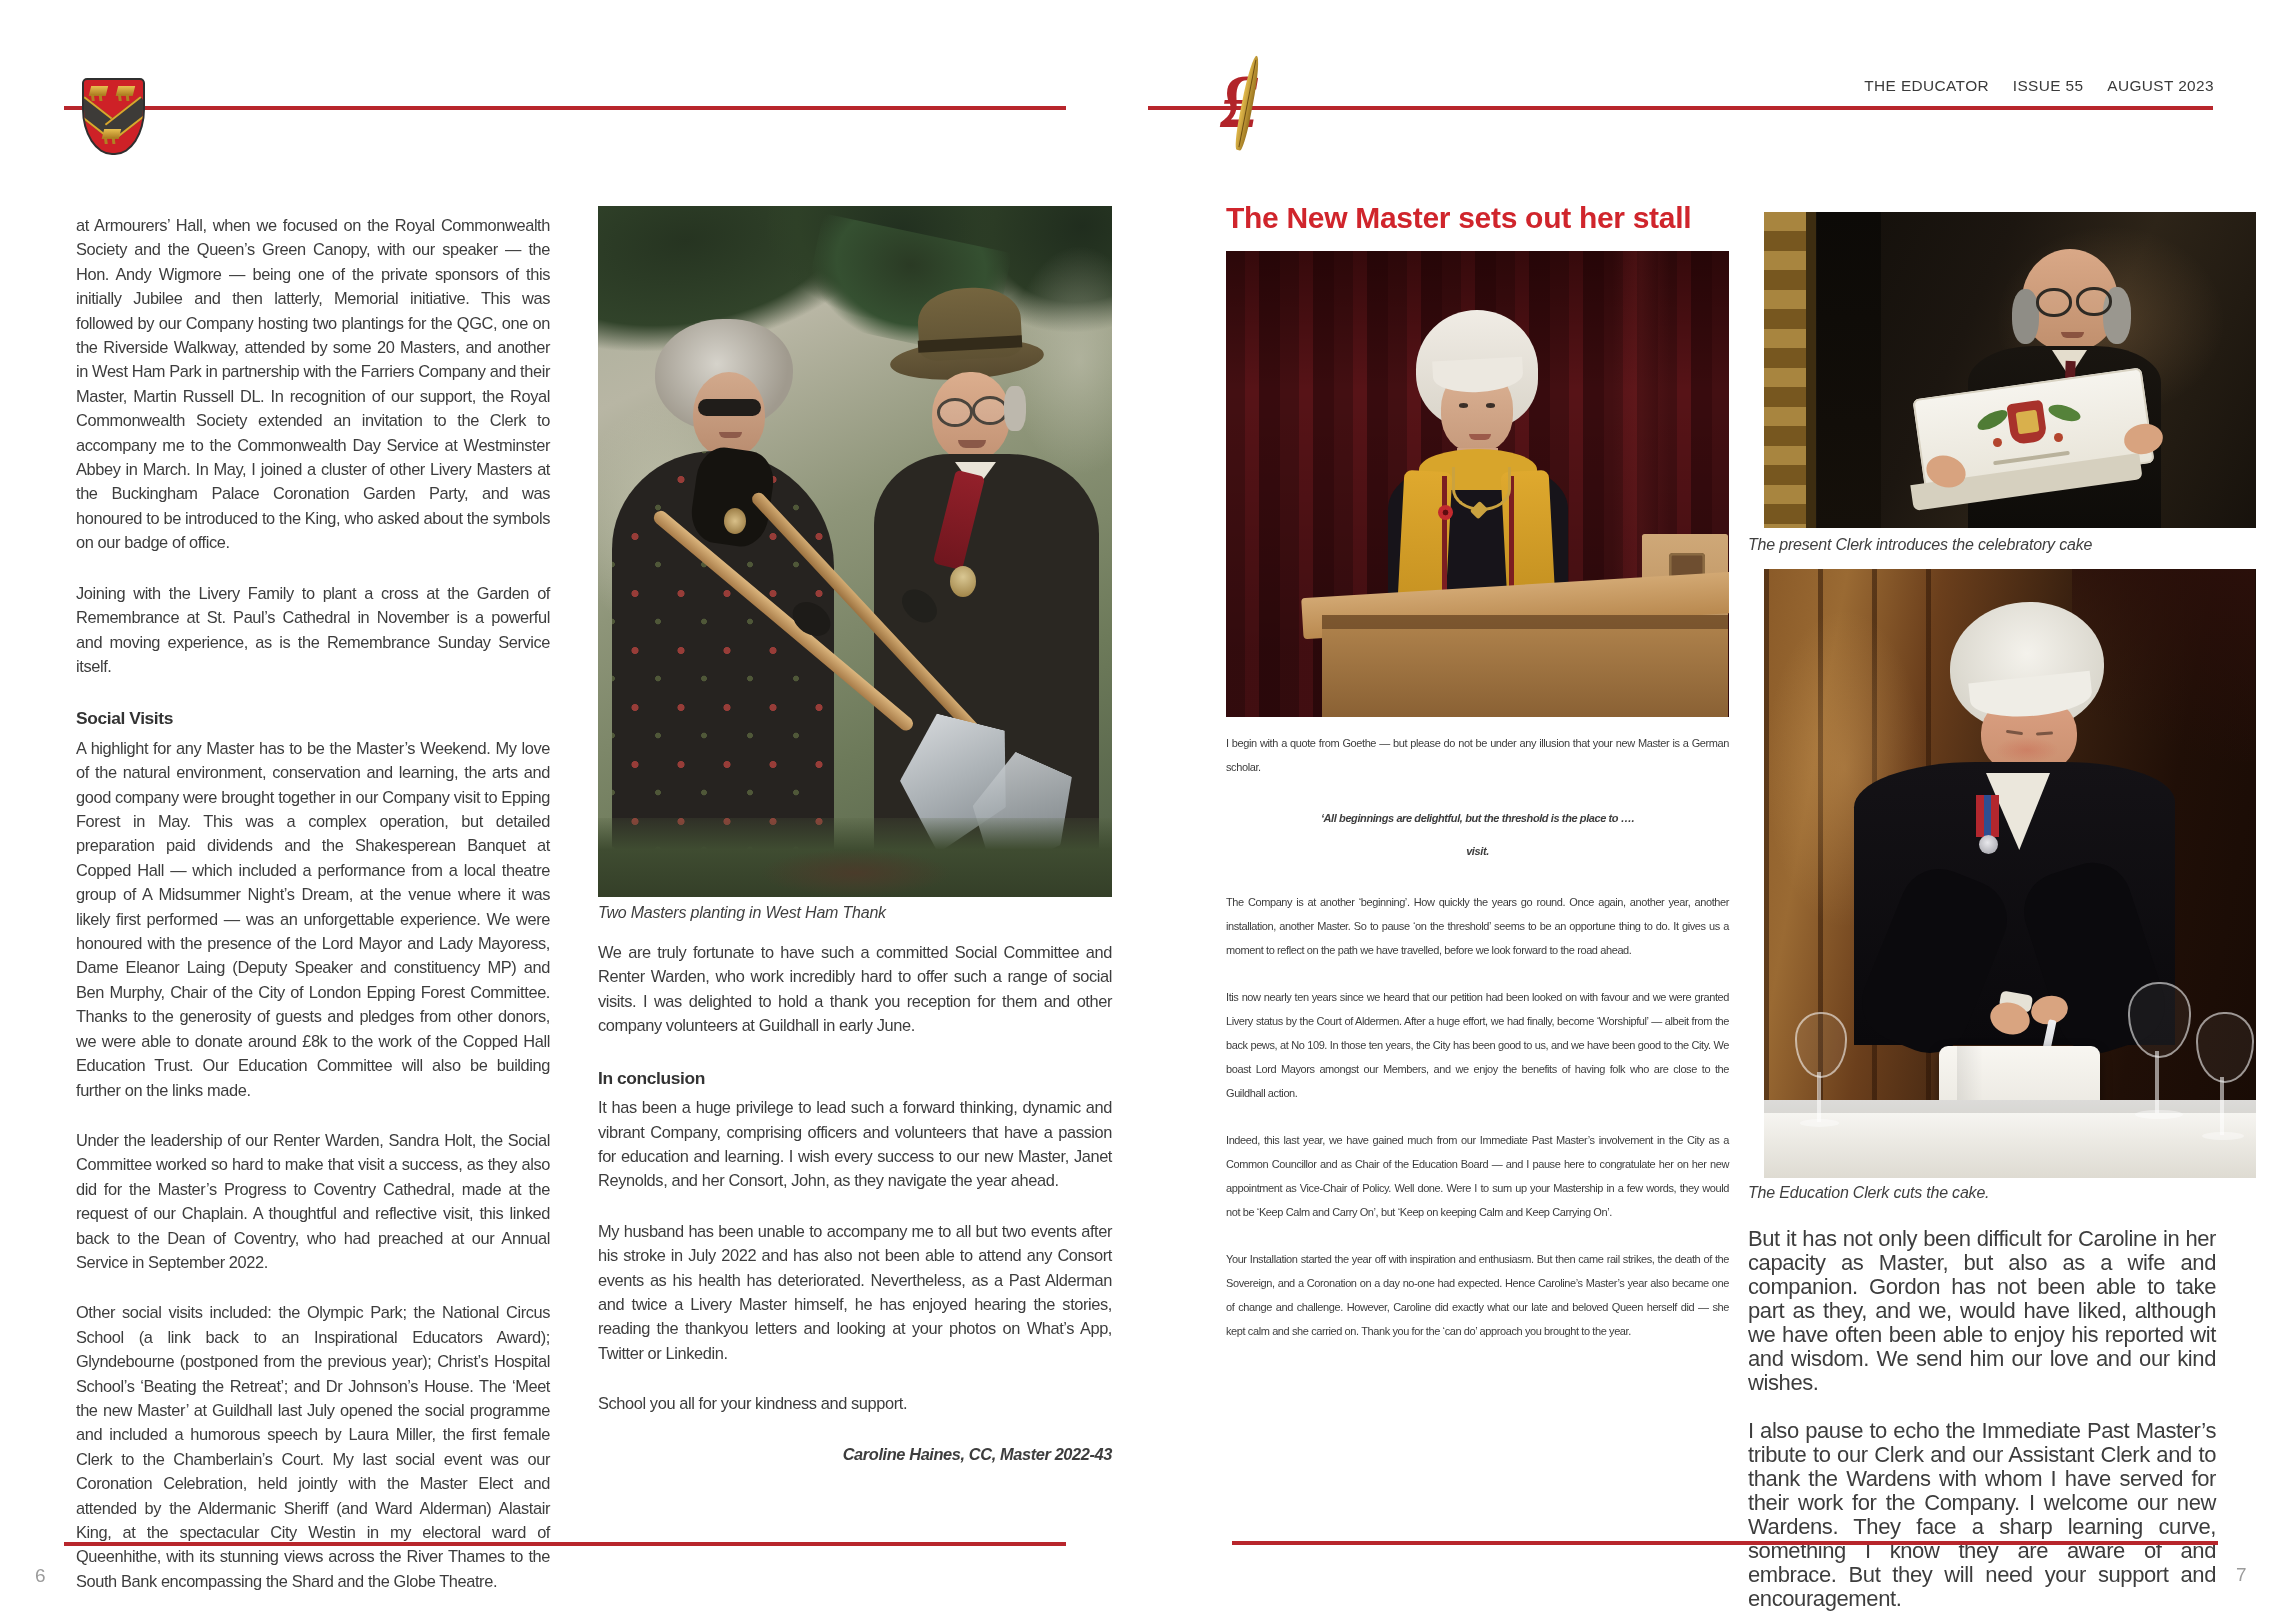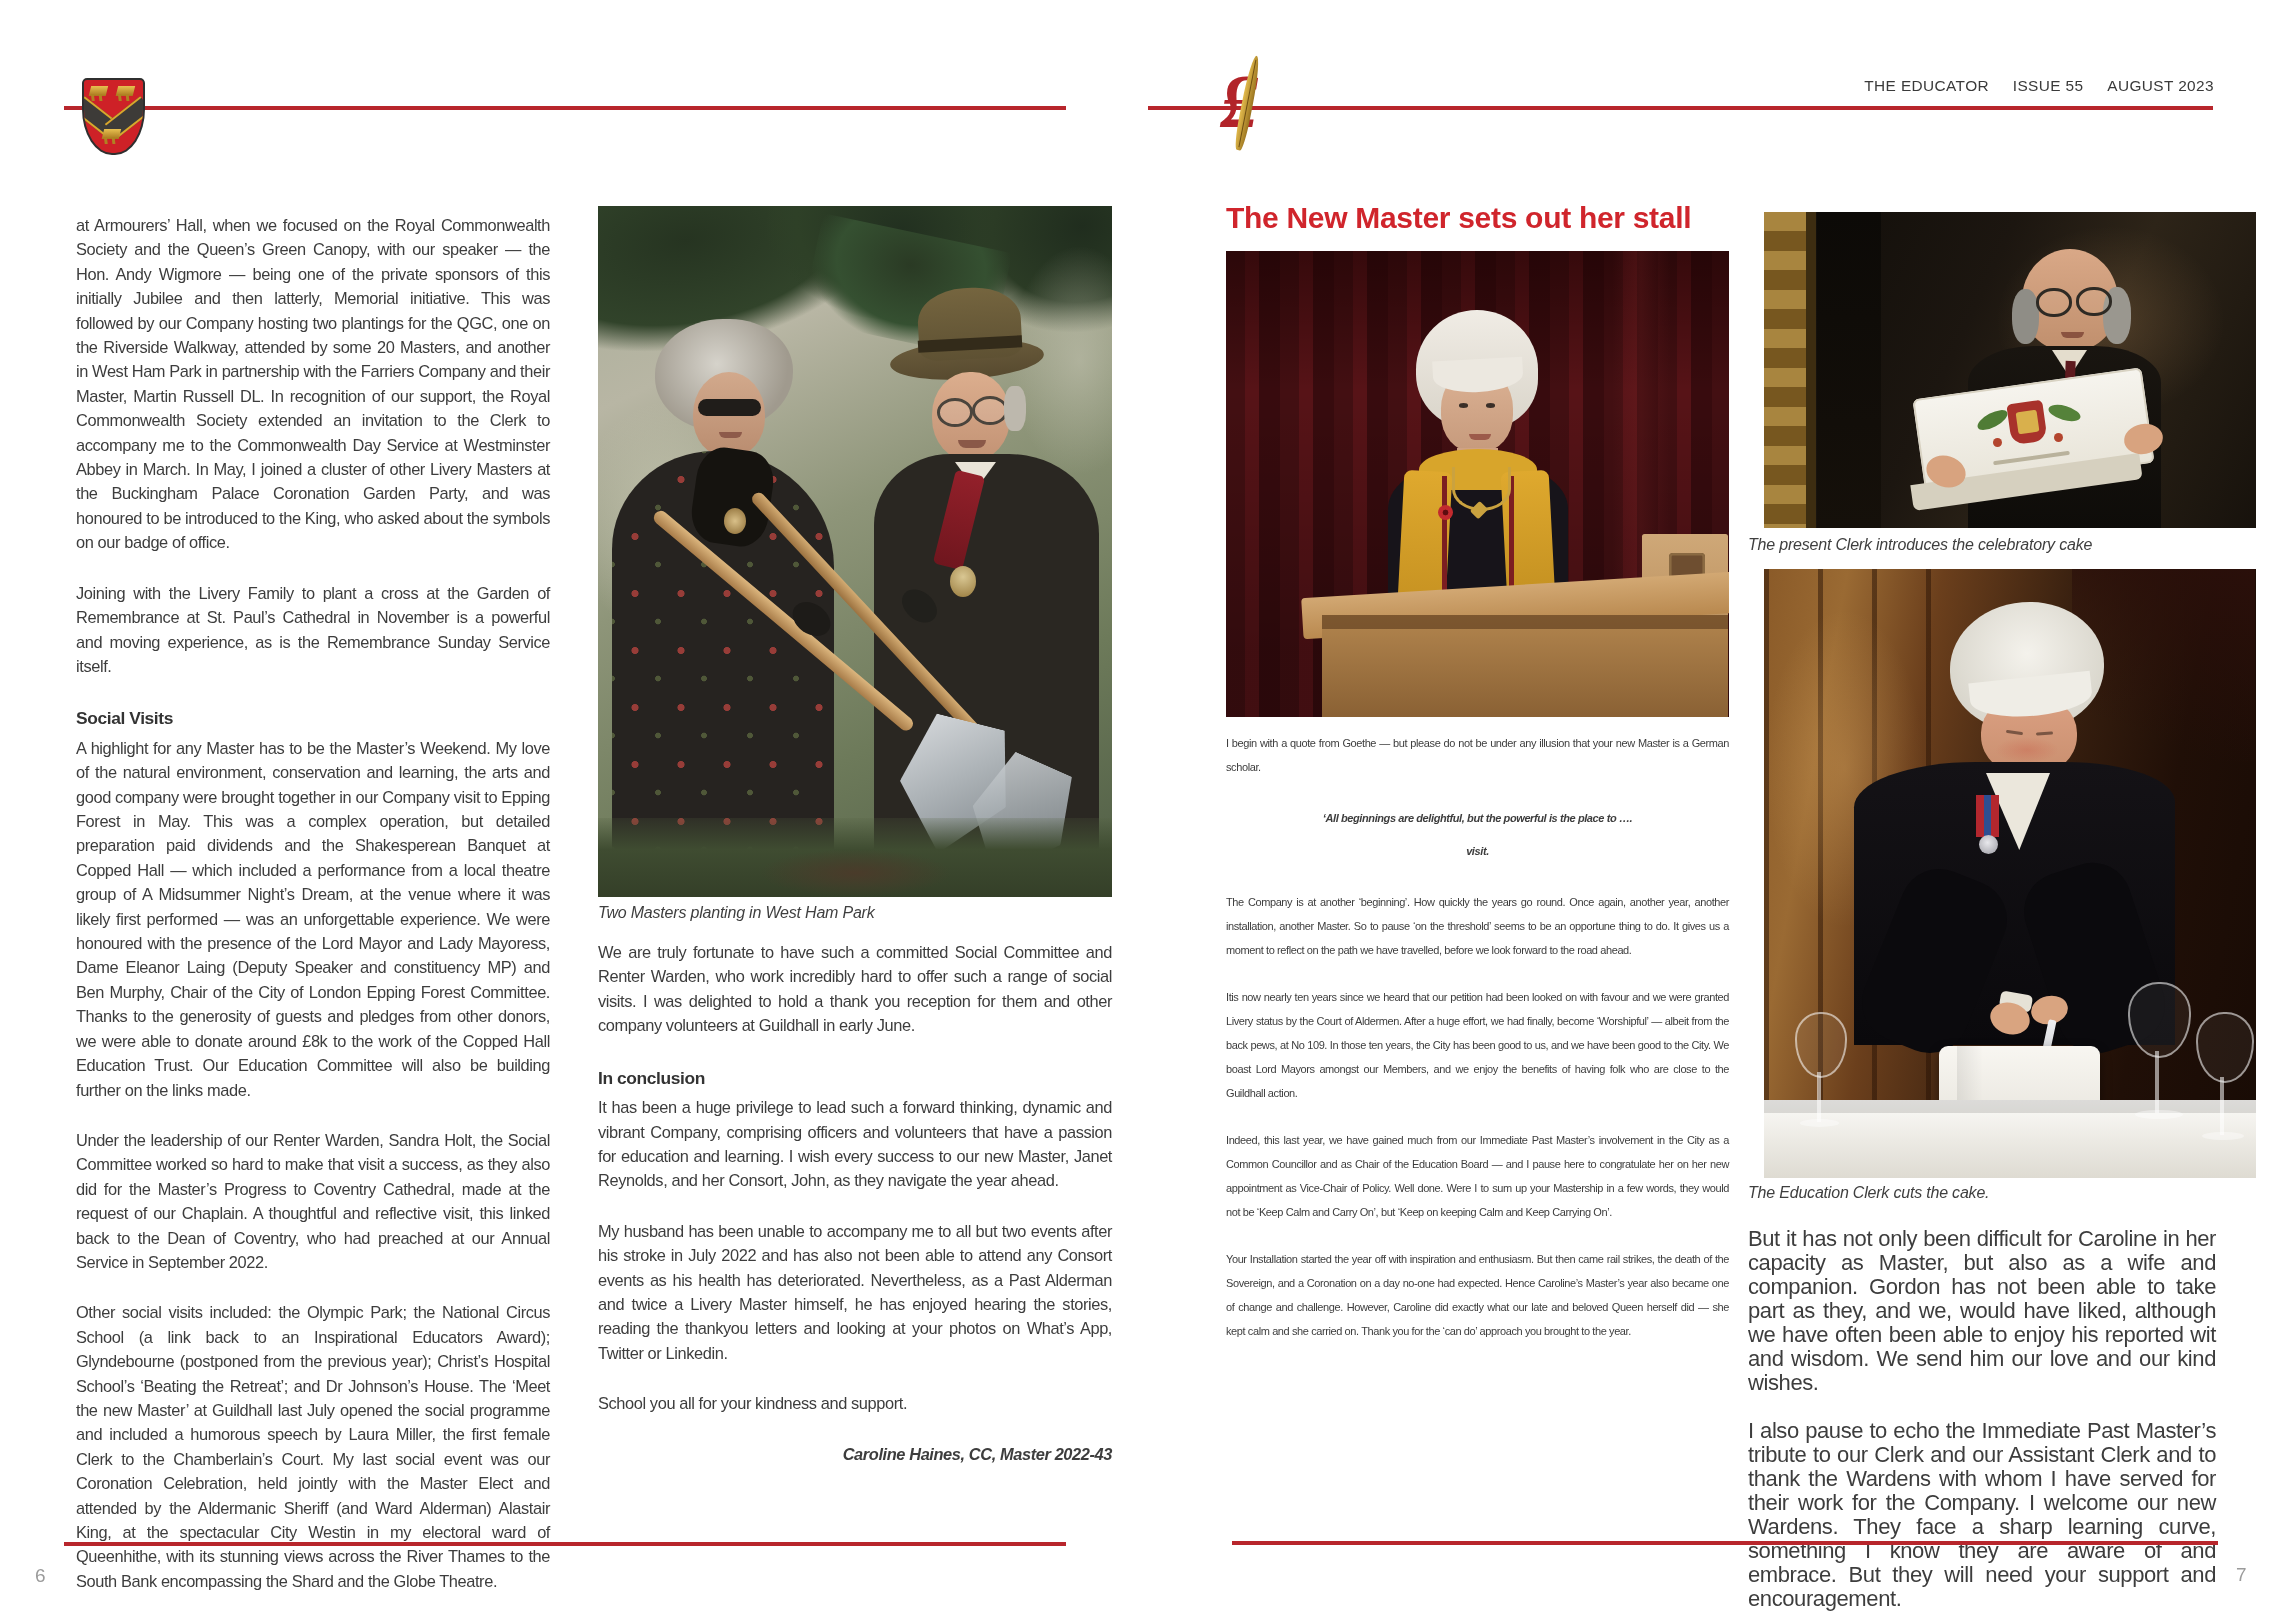--- a/index.html
+++ b/index.html
@@ -107,21 +107,21 @@
       <i style="left:62px;top:302px;width:334px;height:14px;background:linear-gradient(#dcb67e,#a87c49);border-radius:7px;transform:rotate(40deg);transform-origin:0 0;"></i>
       <i style="left:161px;top:284px;width:360px;height:13px;background:linear-gradient(#d3ab72,#9c7240);border-radius:6.4px;transform:rotate(47deg);transform-origin:0 0;"></i>
       <i style="left:193px;top:398px;width:41px;height:30px;background:#1d1b18;border-radius:50%;transform:rotate(35deg);"></i>
       <i style="left:302px;top:386px;width:39px;height:28px;background:#21201c;border-radius:50%;transform:rotate(40deg);"></i>
       <i style="left:302px;top:514px;width:109px;height:135px;background:linear-gradient(140deg,#d7dadd 0%,#aeb4b8 45%,#7d8489 100%);clip-path:polygon(18% 0,82% 0,100% 55%,50% 100%,0 55%);transform:rotate(14deg);"></i>
       <i style="left:373px;top:553px;width:96px;height:122px;background:linear-gradient(140deg,#cfd3d6 0%,#a3aaae 45%,#747b80 100%);clip-path:polygon(18% 0,82% 0,100% 55%,50% 100%,0 55%);transform:rotate(24deg);opacity:.9;"></i>
       <i style="left:0;top:612px;width:514px;height:79px;background:linear-gradient(rgba(85,98,66,.2),#3f4c31 40%,#343f28);"></i>
       <i style="left:161px;top:643px;width:193px;height:48px;background:radial-gradient(ellipse,#4a3b2a,transparent 70%);"></i>
     </div>
 
-    <div class="caption" style="left:598px;top:904px;width:514px;">Two Masters planting in West Ham Park</div>
+    <div class="caption" style="left:598px;top:904px;width:514px;">Two Masters planting in West Ham Thank</div>
 
     <div class="col" style="left:598px;top:940px;width:514px;">
       <p>We are truly fortunate to have such a committed Social Committee and Renter Warden, who work incredibly hard to offer such a range of social visits. I was delighted to hold a thank you reception for them and other company volunteers at Guildhall in early June.</p>
       <h3>In conclusion</h3>
       <p>It has been a huge privilege to lead such a forward thinking, dynamic and vibrant Company, comprising officers and volunteers that have a passion for education and learning. I wish every success to our new Master, Janet Reynolds, and her Consort, John, as they navigate the year ahead.</p>
       <p>My husband has been unable to accompany me to all but two events after his stroke in July 2022 and has also not been able to attend any Consort events as his health has deteriorated. Nevertheless, as a Past Alderman and twice a Livery Master himself, he has enjoyed hearing the stories, reading the thankyou letters and looking at your photos on What’s App, Twitter or Linkedin.</p>
       <p>School you all for your kindness and support.</p>
       <p class="sig">Caroline Haines, CC, Master 2022-43</p>
     </div>
 
@@ -155,21 +155,21 @@
       <i style="left:416px;top:283px;width:86px;height:109px;background:linear-gradient(#cfa878,#b98f5c);border-radius:2.6px;"></i>
       <i style="left:443px;top:302px;width:36px;height:49px;background:#6e4e30;border-radius:3.9px 3.9px 18px 18px;box-shadow:inset 0 0 0 2.6px #8a6a42;"></i>
       <i style="left:76px;top:334px;width:432px;height:41px;background:linear-gradient(#d2a873,#b9894f);transform:rotate(-3.5deg);border-radius:3.9px;"></i>
       <i style="left:96px;top:364px;width:406px;height:102px;background:linear-gradient(#b2854e,#8a6134);"></i>
       <i style="left:96px;top:364px;width:406px;height:14px;background:rgba(60,30,10,.45);"></i>
     </div>
 
     <div class="col" style="left:1226px;top:731px;width:503px;font-size:11px;line-height:24px;">
       <p style="margin-bottom:23px;">I begin with a quote from Goethe — but please do not be under any illusion that your new Master is a German scholar.</p>
       <div class="quote">
-        <div>‘All beginnings are delightful, but the powerful is the place to ….</div>
+        <div>‘All beginnings are delightful, but the threshold is the place to ….</div>
         <div>visit.</div>
       </div>
       <p style="margin-bottom:23px;margin-top:12px;">The Company is at another ‘beginning’. How quickly the years go round. Once again, another year, another installation, another Master. So to pause ‘on the threshold’ seems to be an opportune thing to do. It gives us a moment to reflect on the path we have travelled, before we look forward to the road ahead.</p>
       <p style="margin-bottom:23px;">Itis now nearly ten years since we heard that our petition had been looked on with favour and we were granted Livery status by the Court of Aldermen. After a huge effort, we had finally, become ‘Worshipful’ — albeit from the back pews, at No 109. In those ten years, the City has been good to us, and we have been good to the City. We boast Lord Mayors amongst our Members, and we enjoy the benefits of having folk who are close to the Guildhall action.</p>
       <p style="margin-bottom:23px;">Indeed, this last year, we have gained much from our Immediate Past Master’s involvement in the City as a Common Councillor and as Chair of the Education Board — and I pause here to congratulate her on her new appointment as Vice-Chair of Policy. Well done. Were I to sum up your Mastership in a few words, they would not be ‘Keep Calm and Carry On’, but ‘Keep on keeping Calm and Keep Carrying On’.</p>
       <p>Your Installation started the year off with inspiration and enthusiasm. But then came rail strikes, the death of the Sovereign, and a Coronation on a day no-one had expected. Hence Caroline’s Master’s year also became one of change and challenge. However, Caroline did exactly what our late and beloved Queen herself did — she kept calm and she carried on. Thank you for the ‘can do’ approach you brought to the year.</p>
     </div>
 
     <div class="ph" style="left:1764px;top:212px;width:492px;height:316px;background:linear-gradient(115deg,#100d09 0%,#1c1610 40%,#2d2418 62%,#17120c 100%);">
       <i style="left:0;top:0;width:42px;height:316px;background:repeating-linear-gradient(180deg,#a8853f 0 19px,#77571f 19px 39px);"></i>

